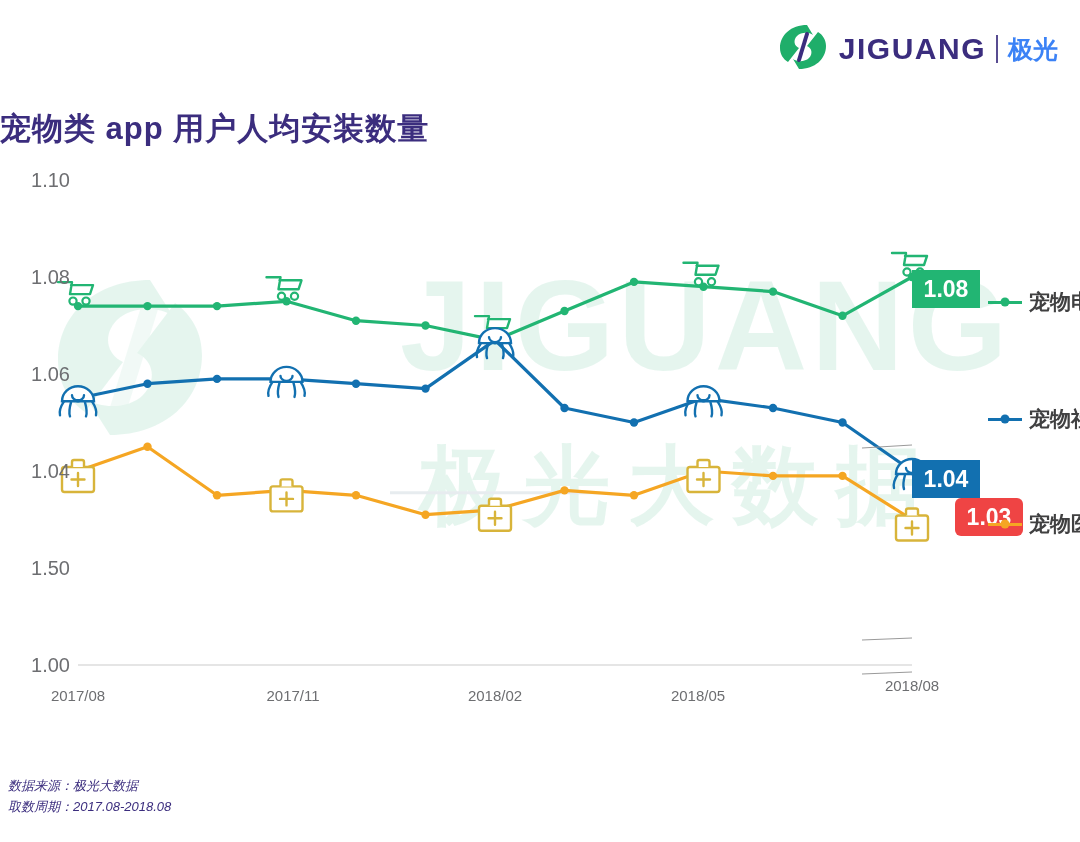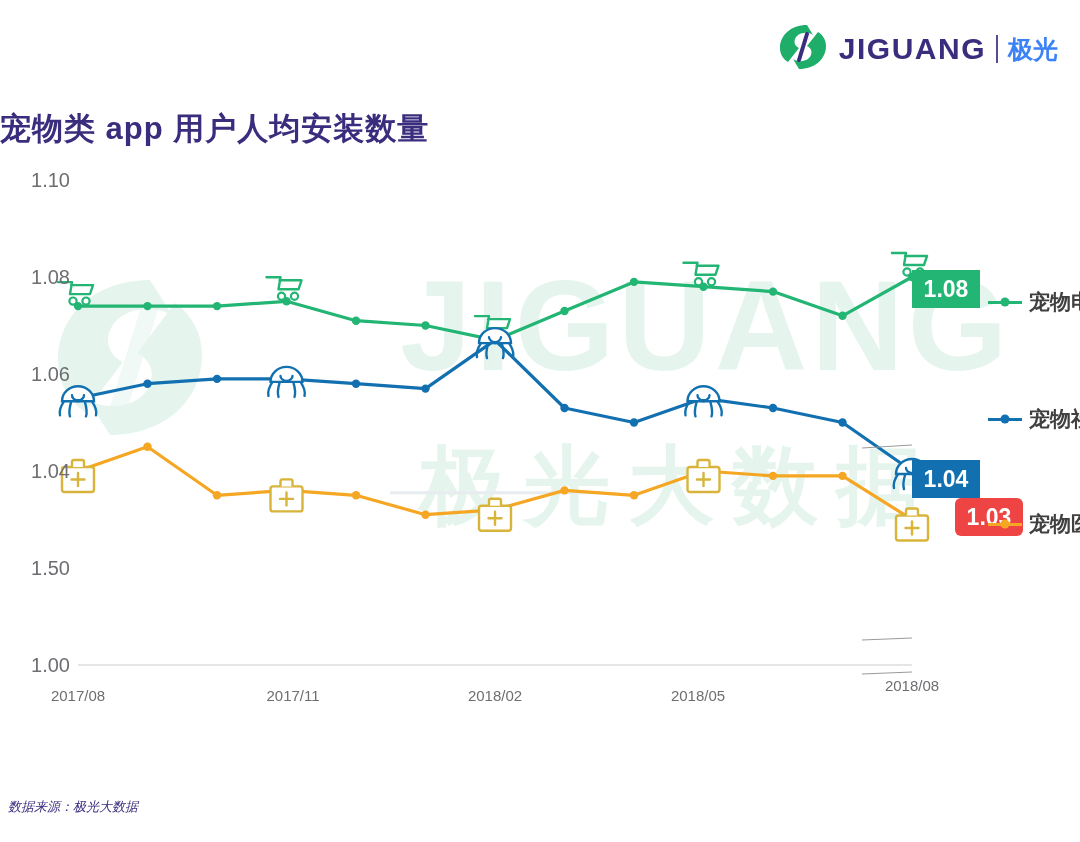--- a/index.html
+++ b/index.html
@@ -313,13 +313,14 @@
       </div>
       <div class="legend-entry" style="left: 988px; top: 350px;">
         <span class="swatch" style="background: rgb(245, 166, 35);"></span>
         <span class="legend-label">宠物医疗</span>
       </div>
     </div>
 </div>
 
 <div id="footer-note">
   <div>数据来源：极光大数据</div>
+  <div>取数周期：2017.08-2018.08</div>
 </div>
 
 </body></html>

